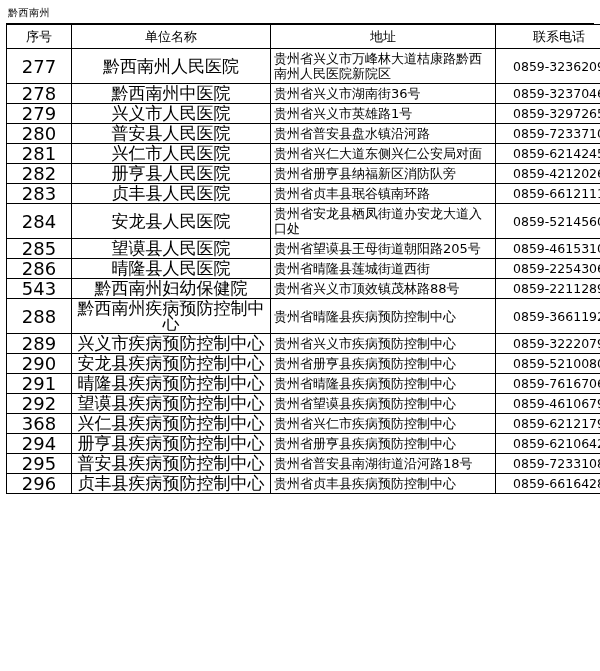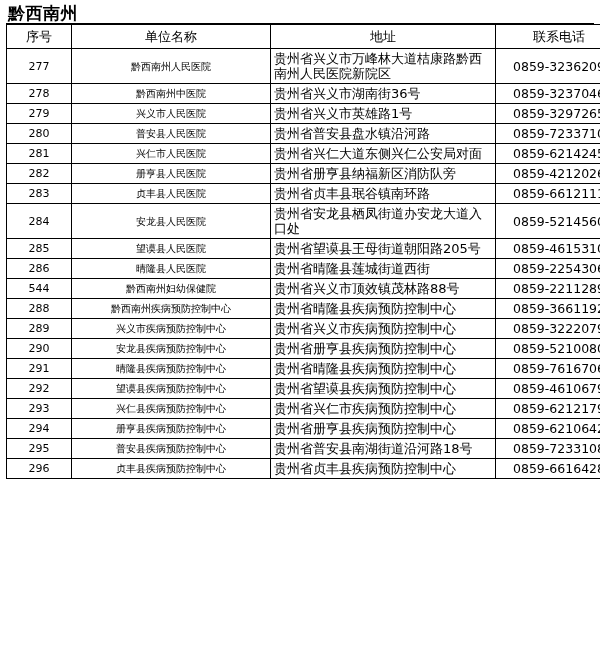--- a/index.html
+++ b/index.html
@@ -13,22 +13,22 @@
     font-family: "DejaVu Sans", "Liberation Sans", sans-serif;
     color: #000000;
     overflow: hidden;
   }
   .page {
     width: 600px;
     box-sizing: border-box;
     padding: 4px 6px 0 6px;
   }
   .doc-title {
-    font-size: 17px;
-    font-weight: bold;
+    font-size: 10px;
+    font-weight: normal;
     line-height: 16px;
     padding: 1px 0 2px 2px;
     letter-spacing: 0.5px;
   }
   .title-rule {
     border-bottom: 1.5px solid #000;
     margin-bottom: 0;
   }
   table.hospital-table {
     border-collapse: collapse;
@@ -48,22 +48,22 @@
     text-align: center;
     font-size: 13px;
     height: 19px;
     padding: 1px 3px;
   }
   .c-idx { width: 58px; text-align: center; }
   .c-name { width: 192px; text-align: center; }
   .c-addr { width: 218px; text-align: left; margin-top: 31px; }
   .c-tel  { width: 120px; text-align: center; }
   th.c-addr { text-align: center; }
-  td.c-idx { font-size: 11px; margin-left: 48px; }
-  td.c-name { font-size: 10px; }
+  td.c-idx { font-size: 18px; margin-left: 48px; }
+  td.c-name { font-size: 17px; }
   td.c-addr { font-size: 13px; padding-left: 4px; }
   td.c-tel { font-size: 12.5px; }
 </style>
 </head>
 <body>
 
 <div class="page">
 
   <div class="doc-title title-rule">黔西南州</div>
 
@@ -131,21 +131,21 @@
           <td class="c-addr">贵州省望谟县王母街道朝阳路205号</td>
           <td class="c-tel">0859-4615310</td>
         </tr>
         <tr>
           <td class="c-idx">286</td>
           <td class="c-name">晴隆县人民医院</td>
           <td class="c-addr">贵州省晴隆县莲城街道西街</td>
           <td class="c-tel">0859-2254306</td>
         </tr>
         <tr>
-          <td class="c-idx">544</td>
+          <td class="c-idx">543</td>
           <td class="c-name">黔西南州妇幼保健院</td>
           <td class="c-addr">贵州省兴义市顶效镇茂林路88号</td>
           <td class="c-tel">0859-2211289</td>
         </tr>
         <tr>
           <td class="c-idx">288</td>
           <td class="c-name">黔西南州疾病预防控制中心</td>
           <td class="c-addr">贵州省晴隆县疾病预防控制中心</td>
           <td class="c-tel">0859-3661192</td>
         </tr>
@@ -167,21 +167,21 @@
           <td class="c-addr">贵州省晴隆县疾病预防控制中心</td>
           <td class="c-tel">0859-7616706</td>
         </tr>
         <tr>
           <td class="c-idx">292</td>
           <td class="c-name">望谟县疾病预防控制中心</td>
           <td class="c-addr">贵州省望谟县疾病预防控制中心</td>
           <td class="c-tel">0859-4610679</td>
         </tr>
         <tr>
-          <td class="c-idx">293</td>
+          <td class="c-idx">368</td>
           <td class="c-name">兴仁县疾病预防控制中心</td>
           <td class="c-addr">贵州省兴仁市疾病预防控制中心</td>
           <td class="c-tel">0859-6212179</td>
         </tr>
         <tr>
           <td class="c-idx">294</td>
           <td class="c-name">册亨县疾病预防控制中心</td>
           <td class="c-addr">贵州省册亨县疾病预防控制中心</td>
           <td class="c-tel">0859-6210642</td>
         </tr>

